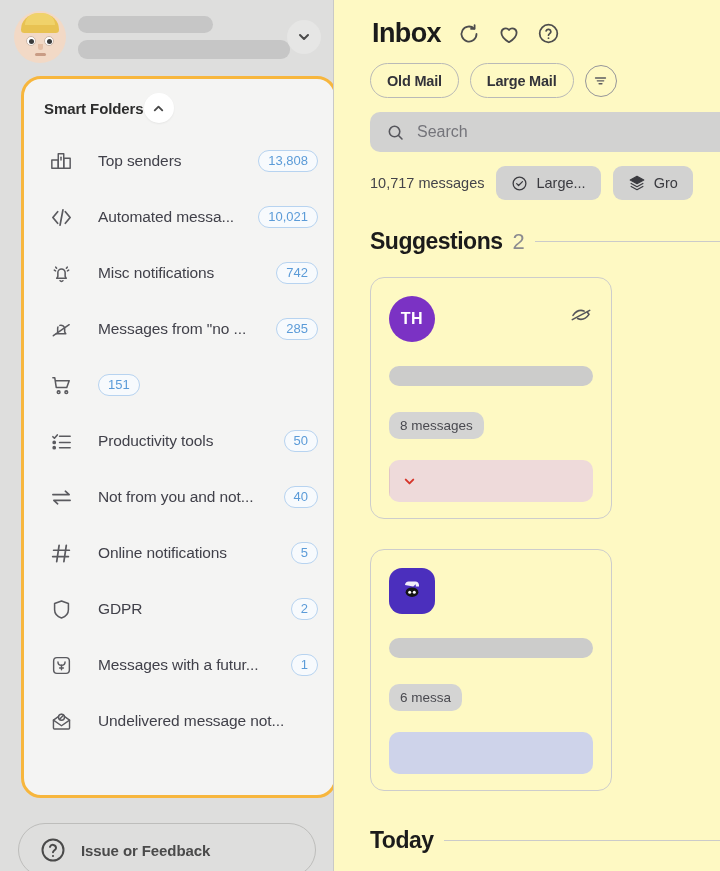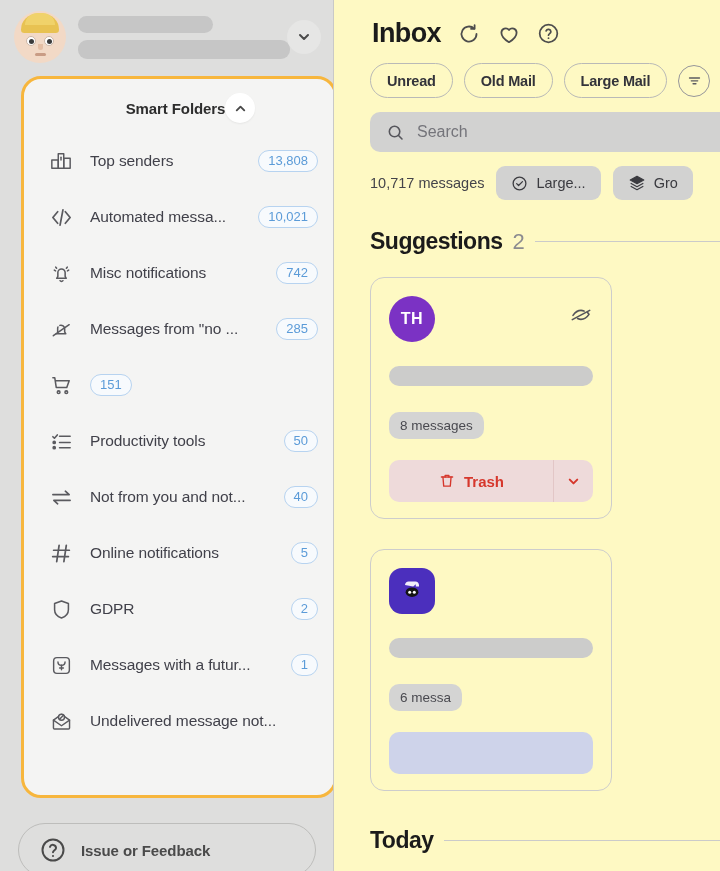--- a/index.html
+++ b/index.html
@@ -84,41 +84,41 @@
   #smart-card {
     position: absolute;
     left: 21px; top: 76px;
     width: 316px; height: 722px;
     background: #f4f4f3;
     border: 3px solid #f7b63d;
     border-radius: 20px;
     overflow: hidden;
   }
   #smart-header {
-    display: flex; align-items: center; justify-content: center;
-    padding: 14px 12px 10px 35px;
+    display: flex; align-items: center; justify-content: flex-start;
+    padding: 14px 12px 10px 20px;
   }
   #smart-title {
     font-size: 15px; font-weight: bold; color: #2d2d2d;
     letter-spacing: -0.1px;
   }
   #collapse-btn {
     width: 30px; height: 30px; border-radius: 50%;
     background: #ffffff;
     display: flex; align-items: center; justify-content: center;
     flex: 0 0 30px;
     box-shadow: 0 1px 2px rgba(0,0,0,.06);
   }
 
   #folder-list { padding: 0 0 4px 0; }
   .folder-row {
     display: flex; align-items: center;
     height: 56px;
     padding: 0 16px 0 24px;
-    gap: 16px;
+    gap: 24px;
   }
   .folder-icon {
     width: 26px; height: 26px; flex: 0 0 26px;
     display: flex; align-items: center; justify-content: center;
     color: #5a5a5f;
   }
   .folder-label {
     flex: 1;
     font-size: 15.5px; color: #41414a;
     white-space: nowrap; overflow: hidden; text-overflow: ellipsis;
@@ -507,21 +507,20 @@
       <span class="head-icon">
         <svg width="23" height="23" viewBox="0 0 24 24" fill="none" stroke="currentColor" stroke-width="1.8" stroke-linecap="round" stroke-linejoin="round">
           <circle cx="12" cy="12" r="9.2"></circle>
             <path d="M9.5 9.3a2.6 2.6 0 0 1 5 .9c0 1.7-2.5 2.1-2.5 3.6"></path>
             <circle cx="12" cy="16.9" r="0.95" fill="currentColor" stroke="none"></circle>
           </svg>
       </span>
     </div>
 
     <div id="chip-row">
-      <div class="chip">Unread</div>
       <div class="chip">Old Mail</div>
       <div class="chip">Large Mail</div>
       <div id="filter-icon-btn">
         <svg width="17" height="17" viewBox="0 0 24 24" fill="none" stroke="currentColor" stroke-width="2" stroke-linecap="round">
           <path d="M5 8.5h14M7.5 12.5h9M10 16.5h4"></path>
           </svg>
       </div>
     </div>
 
     <div id="search-bar">
@@ -572,30 +571,20 @@
             <svg width="24" height="24" viewBox="0 0 24 24" fill="none" stroke="currentColor" stroke-width="1.6" stroke-linecap="round" stroke-linejoin="round">
               <path d="M4 12.4s3.4-5 8-5c1.1 0 2.1.3 3 .7"></path>
                 <path d="M18.6 9.6c.9.9 1.4 1.8 1.4 1.8s-3.4 5-8 5c-1.3 0-2.4-.4-3.4-.9"></path>
               <path d="M3.3 16.6L20.7 7.4"></path>
               </svg>
           </span>
         </div>
         <div class="sugg-skel"></div>
         <div class="sugg-count">8 messages</div>
         <div class="sugg-action act-trash">
-          <div class="main-act">
-            <span style="display:flex">
-              <svg width="18" height="18" viewBox="0 0 24 24" fill="none" stroke="currentColor" stroke-width="1.8" stroke-linecap="round" stroke-linejoin="round">
-                <path d="M4.5 6.6h15"></path>
-                  <path d="M9.5 6.6V4.4h5v2.2"></path>
-                  <path d="M6.6 6.6l1 12.2h8.8l1-12.2"></path>
-                </svg>
-            </span>
-            <span>Trash</span>
-          </div>
           <div class="split">
             <svg width="15" height="15" viewBox="0 0 16 16" fill="none">
                 <path d="M4 6l4 4 4-4" stroke="#d6372c" stroke-width="2.1" stroke-linecap="round" stroke-linejoin="round"></path>
               </svg>
           </div>
         </div>
       </div>
 
       <div class="sugg-card">
         <div class="sugg-top">

